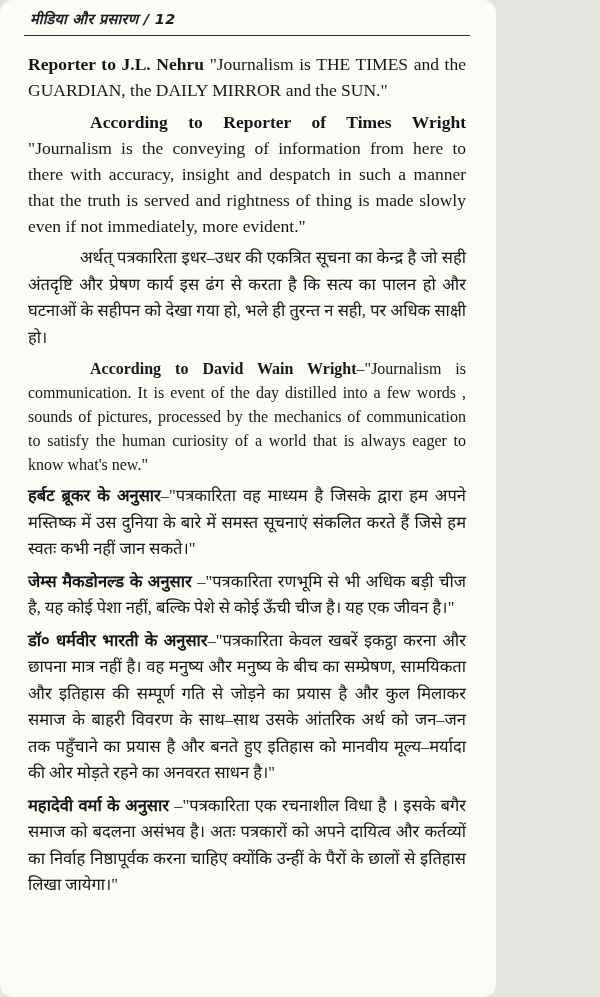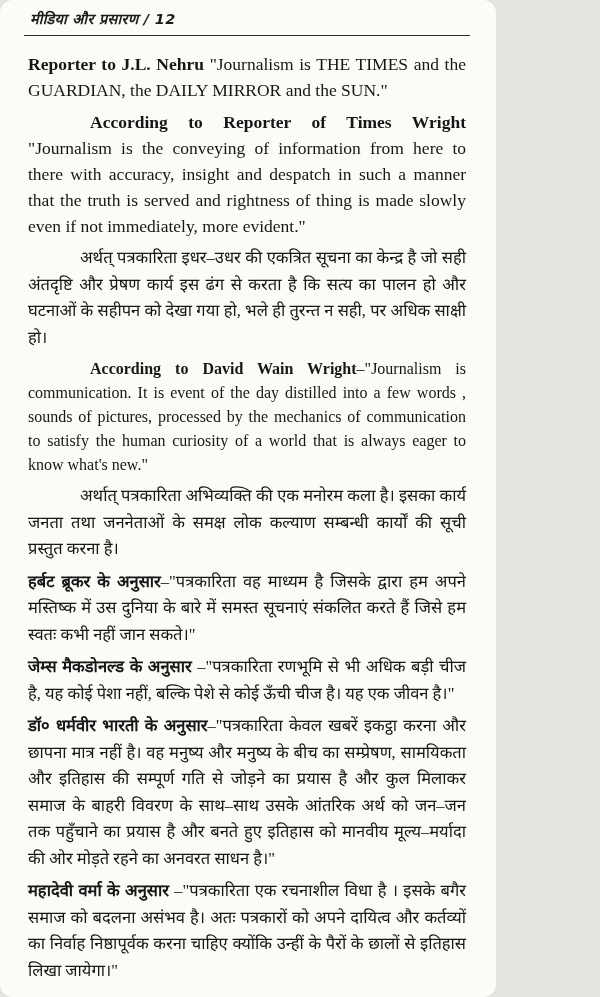--- a/index.html
+++ b/index.html
@@ -71,21 +71,20 @@
 
     <p class="para en"><b class="lead">Reporter to J.L. Nehru</b><span> "Journalism is THE TIMES and the GUARDIAN, the DAILY MIRROR and the SUN."</span></p>
 
 
     <p class="para en indent-lg"><b class="lead">According to Reporter of Times Wright</b><span> "Journalism is the conveying of information from here to there with accuracy, insight and despatch in such a manner that the truth is served and rightness of thing is made slowly even if not immediately, more evident."</span></p>
 
     <p class="para hi indent"><span>अर्थत् पत्रकारिता इधर–उधर की एकत्रित सूचना का केन्द्र है जो सही अंतदृष्टि और प्रेषण कार्य इस ढंग से करता है कि सत्य का पालन हो और घटनाओं के सहीपन को देखा गया हो, भले ही तुरन्त न सही, पर अधिक साक्षी हो।</span></p>
 
     <p class="para en-sm indent-lg"><b class="lead">According to David Wain Wright</b><span>–"Journalism is communication. It is event of the day distilled into a few words , sounds of pictures, processed by the mechanics of communication to satisfy the human curiosity of a world that is always eager to know what's new."</span></p>
 
-    <p class="para hi indent"><span>अर्थात् पत्रकारिता अभिव्यक्ति की एक मनोरम कला है। इसका कार्य जनता तथा जननेताओं के समक्ष लोक कल्याण सम्बन्धी कार्यों की सूची प्रस्तुत करना है।</span></p>
 
     <p class="para hi"><b class="lead">हर्बट ब्रूकर के अनुसार</b><span>–"पत्रकारिता वह माध्यम है जिसके द्वारा हम अपने मस्तिष्क में उस दुनिया के बारे में समस्त सूचनाएं संकलित करते हैं जिसे हम स्वतः कभी नहीं जान सकते।"</span></p>
 
     <p class="para hi"><b class="lead">जेम्स मैकडोनल्ड के अनुसार</b><span> –"पत्रकारिता रणभूमि से भी अधिक बड़ी चीज है, यह कोई पेशा नहीं, बल्कि पेशे से कोई ऊँची चीज है। यह एक जीवन है।"</span></p>
 
     <p class="para hi"><b class="lead">डॉ० धर्मवीर भारती के अनुसार</b><span>–"पत्रकारिता केवल खबरें इकट्ठा करना और छापना मात्र नहीं है। वह मनुष्य और मनुष्य के बीच का सम्प्रेषण, सामयिकता और इतिहास की सम्पूर्ण गति से जोड़ने का प्रयास है और कुल मिलाकर समाज के बाहरी विवरण के साथ–साथ उसके आंतरिक अर्थ को जन–जन तक पहुँचाने का प्रयास है और बनते हुए इतिहास को मानवीय मूल्य–मर्यादा की ओर मोड़ते रहने का अनवरत साधन है।"</span></p>
 
     <p class="para hi"><b class="lead">महादेवी वर्मा के अनुसार</b><span> –"पत्रकारिता एक रचनाशील विधा है । इसके बगैर समाज को बदलना असंभव है। अतः पत्रकारों को अपने दायित्व और कर्तव्यों का निर्वाह निष्ठापूर्वक करना चाहिए क्योंकि उन्हीं के पैरों के छालों से इतिहास लिखा जायेगा।"</span></p>
 
   </div>

